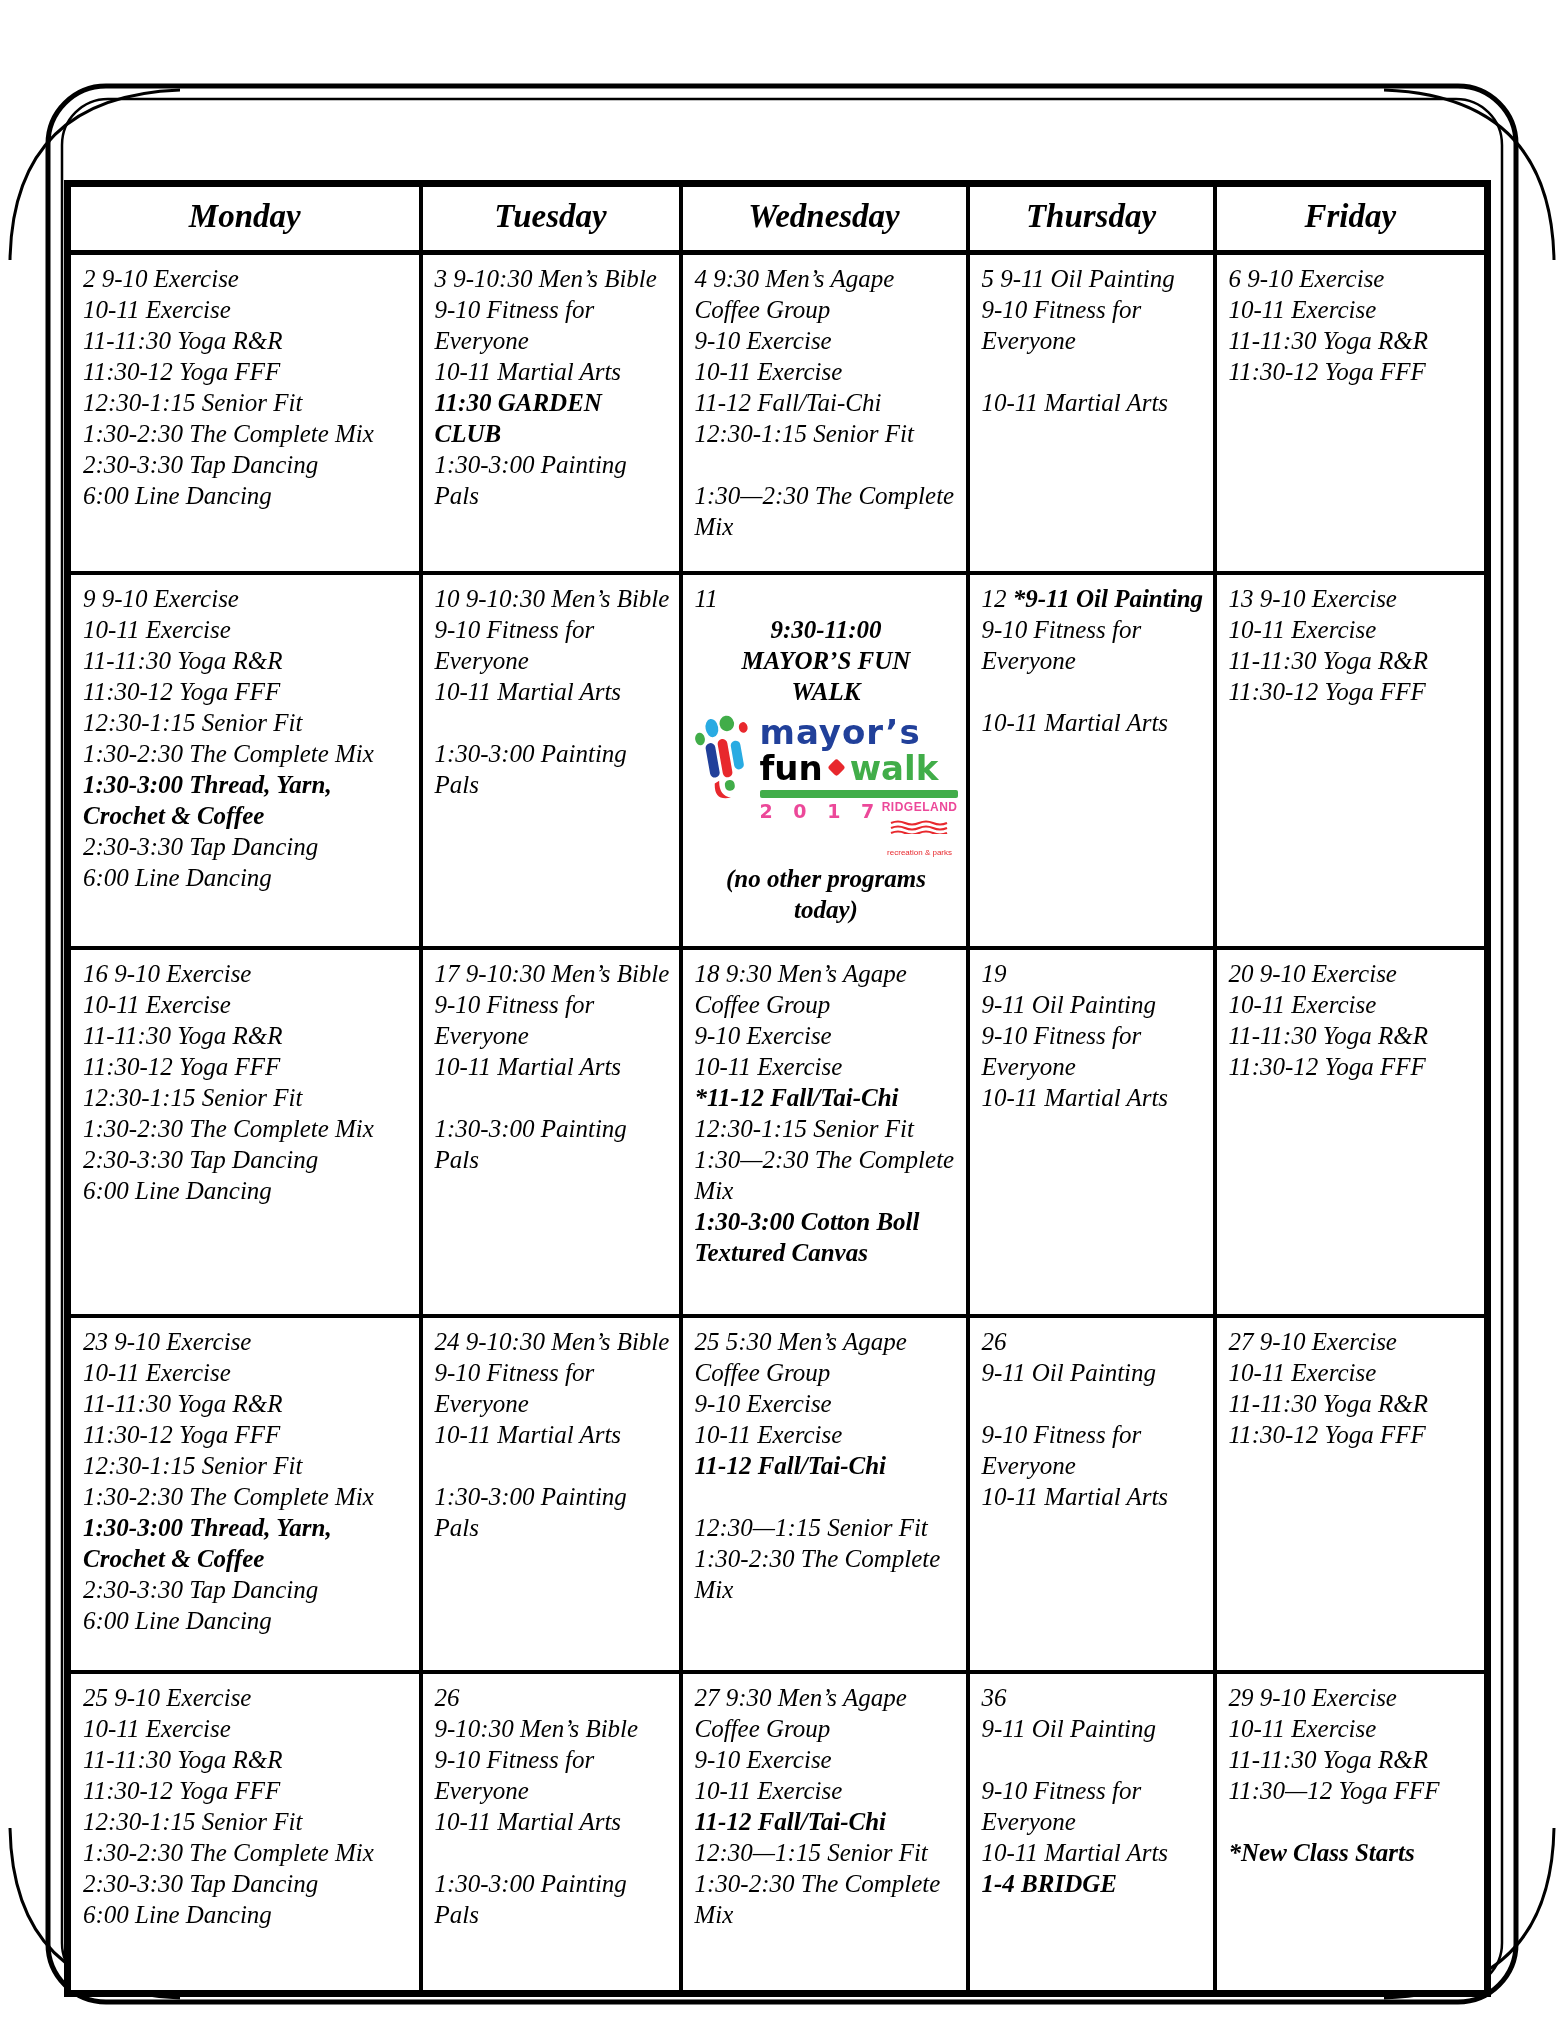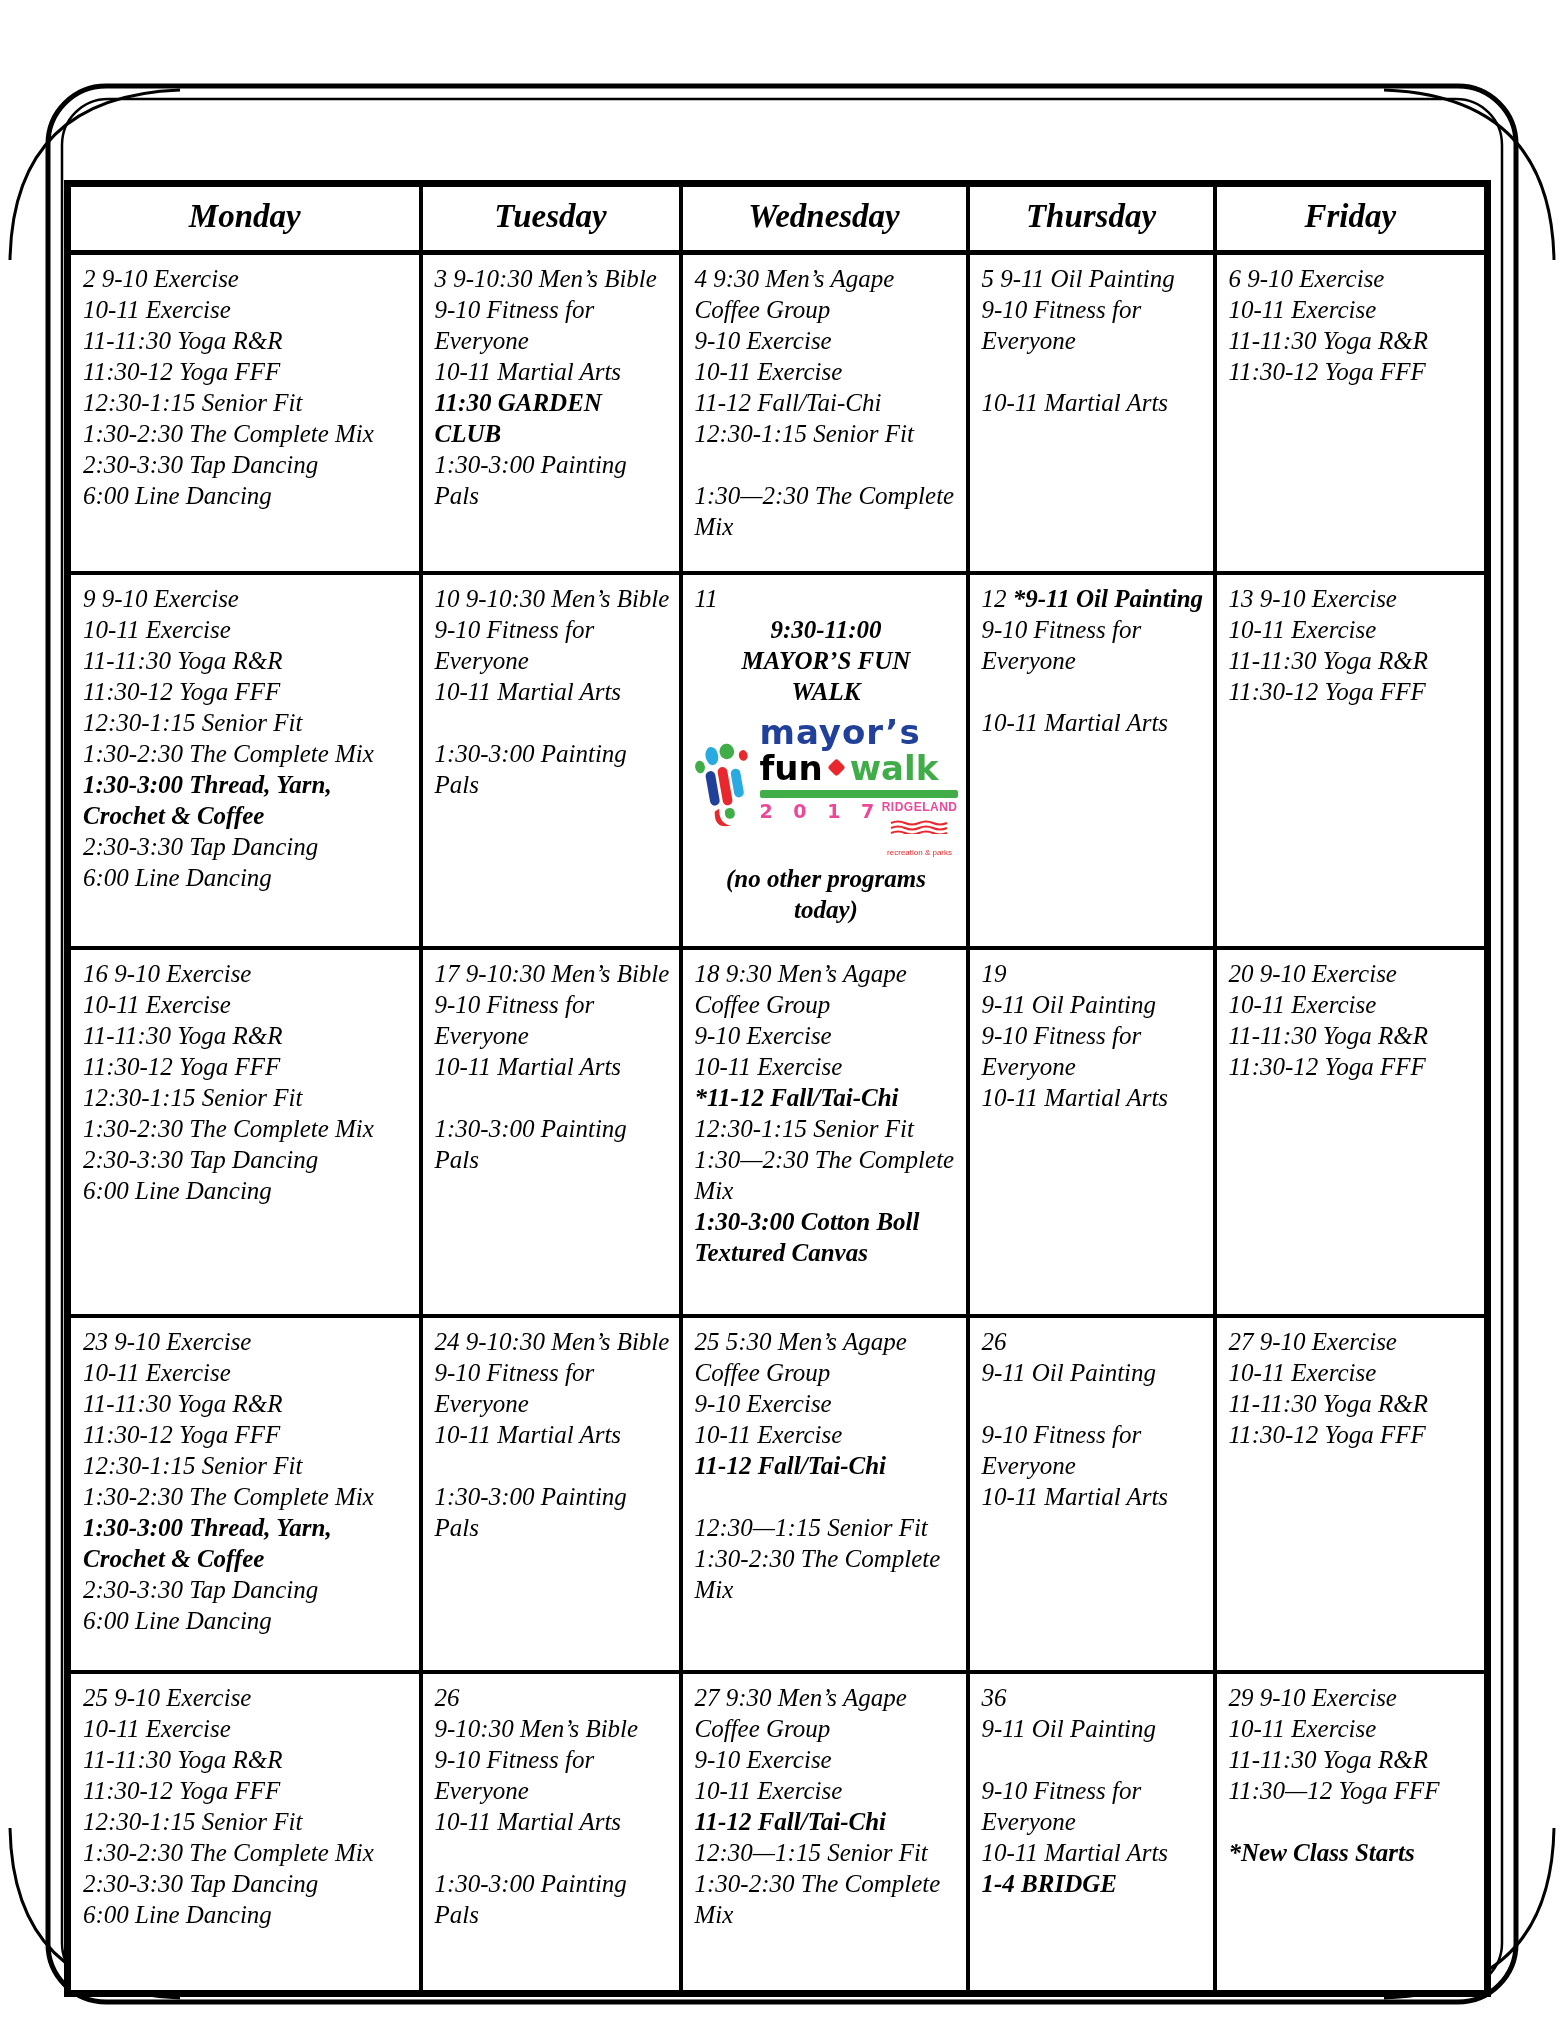--- a/index.html
+++ b/index.html
@@ -16,21 +16,21 @@
           vertical-align:middle;padding:2px 0 6px;border-bottom-width:5px;}
   .cal td{vertical-align:top;padding:8px 8px 6px 12px;font-style:italic;font-size:25px;
           line-height:1.24;}
   tr.r1{height:320px;}tr.r2{height:375px;}tr.r3{height:368px;}tr.r4{height:356px;}tr.r5{height:322px;}
   .line{min-height:1em;}
   .b{font-weight:700;}
   .center{text-align:center;font-family:Liberation Serif, serif;}
   .note{margin-top:4px;}
   
   .fw-cell .line{min-height:1em;}
-  .fw-logo{display:flex;align-items:center;gap:3px;margin:8px 0 6px;font-style:normal;}
+  .fw-logo{display:flex;align-items:flex-start;gap:3px;margin:8px 0 6px;font-style:normal;}
   .fw-foot{flex:0 0 auto;}
   .fw-text{flex:1 1 auto;min-width:0;}
   .fw-mayors{font-family:"DejaVu Sans",sans-serif;font-weight:700;font-size:34px;line-height:1;
              letter-spacing:1px;}
   .fw-row2{display:flex;align-items:center;gap:7px;font-family:"DejaVu Sans",sans-serif;
            font-weight:700;font-size:34px;line-height:1;margin-top:2px;}
   .fw-diamond{width:13px;height:13px;border-radius:3px;transform:rotate(45deg);flex:0 0 auto;}
   .fw-bar{height:8px;border-radius:2px;margin:5px 0 3px;}
   .fw-bottom{display:flex;justify-content:space-between;align-items:flex-start;}
   .fw-year{font-family:"DejaVu Sans",sans-serif;font-weight:700;font-size:19px;letter-spacing:7px;

